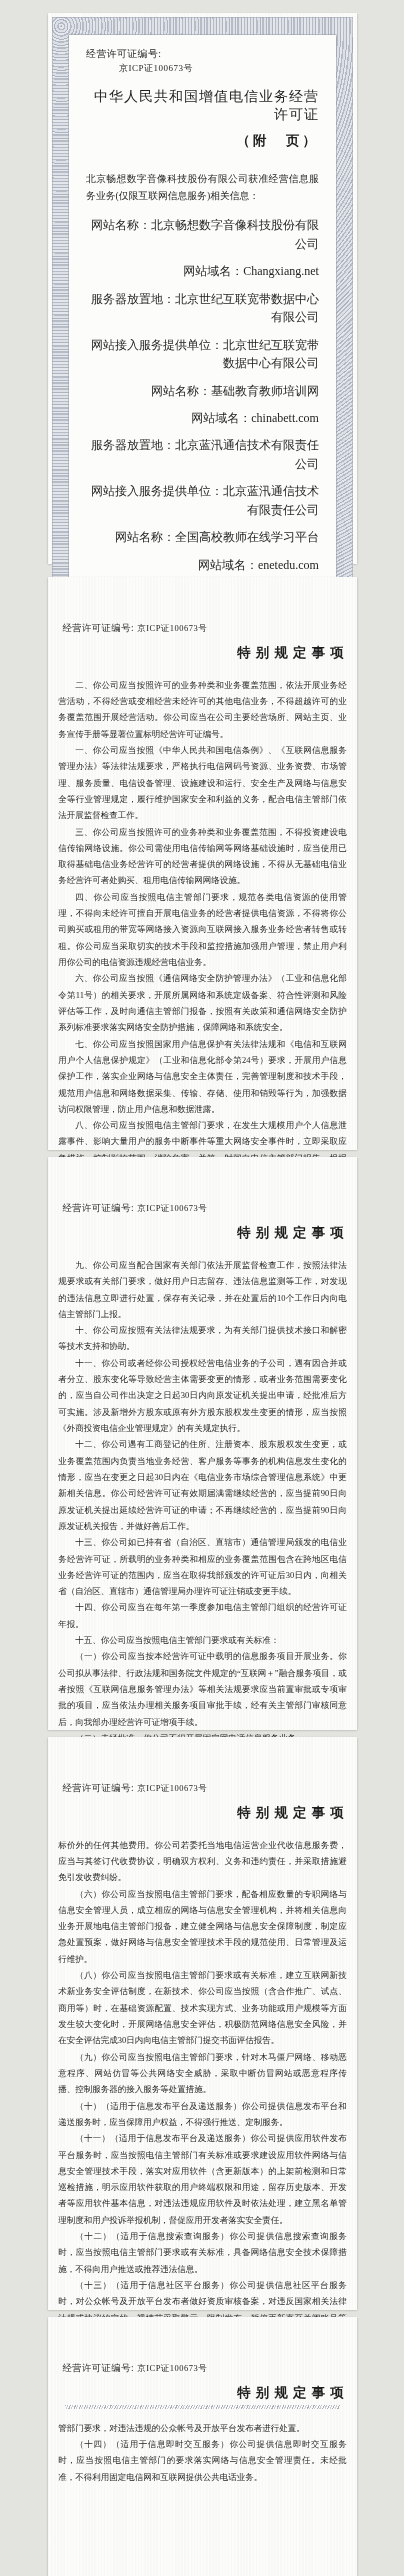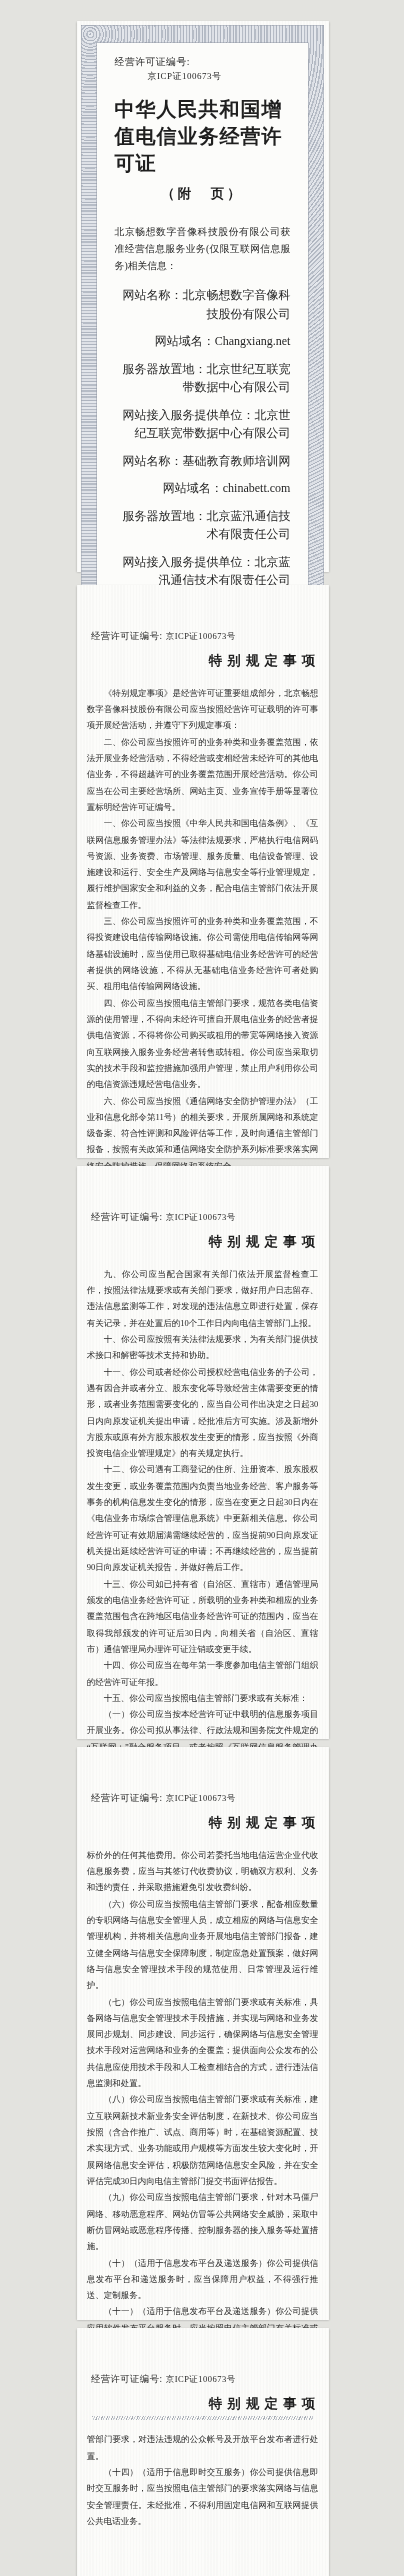--- a/index.html
+++ b/index.html
@@ -4,21 +4,21 @@
 <style>
   html,body{margin:0;padding:0;}
   body{
     background:#e3e3df;
     font-family:"Liberation Serif","DejaVu Serif",serif;
     color:#1f1f1f;
     -webkit-font-smoothing:antialiased;
   }
   .doc{width:405px;min-height:2873px;margin:0 auto;padding-top:13px;box-sizing:border-box;}
   .page{
-    width:252px;margin:8px auto;background:#fcfcfa;
+    width:309px;margin:0 auto;background:#fcfcfa;
     box-shadow:0 0.5px 2.1px rgba(0,0,0,.28);
     box-sizing:border-box;position:relative;
     background-image:repeating-linear-gradient(90deg, rgba(0,0,0,0.015) 0 1.5px, rgba(0,0,0,0) 1.5px 3.1px);
     display:flex;flex-direction:column;
   }
   
   .cert-page{height:551px;margin-bottom:13px;padding:4.1px;}
   .cert-frame{
     flex:1;padding:17.5px 16.5px;box-sizing:border-box;
     background:
@@ -26,22 +26,22 @@
       #ccd0d7;
     box-shadow:inset 0 0 0 0.5px #9aa0ab;
   }
   .cert-inner{
     height:100%;box-sizing:border-box;background:#fcfcfa;
     box-shadow:0 0 0 0.5px #8f96a2;
     padding:13.4px 17.5px;display:flex;flex-direction:column;
   }
   .cert-lic-label{font-size:9.8px;letter-spacing:0.5px;}
   .cert-lic-number{font-size:9px;margin:1px 0 0 33px;letter-spacing:0.5px;}
-  .cert-title{font-size:20px;font-weight:bold;text-align:left;margin:13.4px 0 0;letter-spacing:1px;}
-  .cert-subtitle{font-size:13.4px;font-weight:bold;text-align:center;margin:7.2px 0 0;letter-spacing:3.1px;}
+  .cert-title{font-size:14px;font-weight:normal;text-align:right;margin:13.4px 0 0;letter-spacing:1px;}
+  .cert-subtitle{font-size:13.4px;font-weight:bold;text-align:right;margin:7.2px 0 0;letter-spacing:3.1px;}
   .cert-intro{font-size:9.8px;line-height:1.75;margin:20.6px 0 0;text-align:justify;}
   .cert-entries{margin-top:3.1px;}
   .cert-entry{font-size:12px;line-height:1.55;margin:8.8px 0 0;text-align:right;}
   
   .prov-page{height:573px;padding:45px 8.2px 0;}
   .prov-page.p2{margin-bottom:7.2px;}
   .prov-page.p3{margin-bottom:6.7px;}
   .prov-page.p4{margin-bottom:6.7px;}
   .prov-page.p5{height:557px;margin-bottom:0;}
   .prov-head{font-size:9.3px;padding-left:6.2px;letter-spacing:0.5px;}
@@ -91,21 +91,20 @@
   </section>
 
   <section class="page prov-page p2">
     <div class="prov-head">
       <span>经营许可证编号:</span><span class="num">京ICP证100673号</span>
     </div>
     <h2 class="prov-title">特别规定事项</h2>
     <div class="wavy"></div>
     <div class="prov-body">
 
-    <p class="para"><span>《特别规定事项》是经营许可证重要组成部分，北京畅想数字音像科技股份有限公司应当按照经营许可证载明的许可事项开展经营活动，并遵守下列规定事项：</span></p>
         <p class="para"><span>二、你公司应当按照许可的业务种类和业务覆盖范围，依法开展业务经营活动，不得经营或变相经营未经许可的其他电信业务，不得超越许可的业务覆盖范围开展经营活动。你公司应当在公司主要经营场所、网站主页、业务宣传手册等显著位置标明经营许可证编号。</span></p>
         <p class="para"><span>一、你公司应当按照《中华人民共和国电信条例》、《互联网信息服务管理办法》等法律法规要求，严格执行电信网码号资源、业务资费、市场管理、服务质量、电信设备管理、设施建设和运行、安全生产及网络与信息安全等行业管理规定，履行维护国家安全和利益的义务，配合电信主管部门依法开展监督检查工作。</span></p>
         <p class="para"><span>三、你公司应当按照许可的业务种类和业务覆盖范围，不得投资建设电信传输网络设施。你公司需使用电信传输网等网络基础设施时，应当使用已取得基础电信业务经营许可的经营者提供的网络设施，不得从无基础电信业务经营许可者处购买、租用电信传输网网络设施。</span></p>
         <p class="para"><span>四、你公司应当按照电信主管部门要求，规范各类电信资源的使用管理，不得向未经许可擅自开展电信业务的经营者提供电信资源，不得将你公司购买或租用的带宽等网络接入资源向互联网接入服务业务经营者转售或转租。你公司应当采取切实的技术手段和监控措施加强用户管理，禁止用户利用你公司的电信资源违规经营电信业务。</span></p>
         <p class="para"><span>六、你公司应当按照《通信网络安全防护管理办法》（工业和信息化部令第11号）的相关要求，开展所属网络和系统定级备案、符合性评测和风险评估等工作，及时向通信主管部门报备，按照有关政策和通信网络安全防护系列标准要求落实网络安全防护措施，保障网络和系统安全。</span></p>
         <p class="para"><span>七、你公司应当按照国家用户信息保护有关法律法规和《电信和互联网用户个人信息保护规定》（工业和信息化部令第24号）要求，开展用户信息保护工作，落实企业网络与信息安全主体责任，完善管理制度和技术手段，规范用户信息和网络数据采集、传输、存储、使用和销毁等行为，加强数据访问权限管理，防止用户信息和数据泄露。</span></p>
         <p class="para"><span>八、你公司应当按照电信主管部门要求，在发生大规模用户个人信息泄露事件、影响大量用户的服务中断事件等重大网络安全事件时，立即采取应急措施，控制影响范围，消除危害，并第一时间向电信主管部门报告，根据电信主管部门要求采取应急处置措施。</span></p>
       </div>
     <div class="page-num">1/4</div>
   </section>
@@ -137,21 +136,20 @@
   <section class="page prov-page p4">
     <div class="prov-head">
       <span>经营许可证编号:</span><span class="num">京ICP证100673号</span>
     </div>
     <h2 class="prov-title">特别规定事项</h2>
     <div class="wavy"></div>
     <div class="prov-body">
 
     <p class="para cont"><span>标价外的任何其他费用。你公司若委托当地电信运营企业代收信息服务费，应当与其签订代收费协议，明确双方权利、义务和违约责任，并采取措施避免引发收费纠纷。</span></p>
         <p class="para"><span>（六）你公司应当按照电信主管部门要求，配备相应数量的专职网络与信息安全管理人员，成立相应的网络与信息安全管理机构，并将相关信息向业务开展地电信主管部门报备，建立健全网络与信息安全保障制度，制定应急处置预案，做好网络与信息安全管理技术手段的规范使用、日常管理及运行维护。</span></p>
-        <p class="para"><span>（七）你公司应当按照电信主管部门要求或有关标准，具备网络与信息安全管理技术手段措施，并实现与网络和业务发展同步规划、同步建设、同步运行，确保网络与信息安全管理技术手段对运营网络和业务的全覆盖；提供面向公众发布的公共信息应使用技术手段和人工检查相结合的方式，进行违法信息监测和处置。</span></p>
         <p class="para"><span>（八）你公司应当按照电信主管部门要求或有关标准，建立互联网新技术新业务安全评估制度，在新技术、你公司应当按照（含合作推广、试点、商用等）时，在基础资源配置、技术实现方式、业务功能或用户规模等方面发生较大变化时，开展网络信息安全评估，积极防范网络信息安全风险，并在安全评估完成30日内向电信主管部门提交书面评估报告。</span></p>
         <p class="para"><span>（九）你公司应当按照电信主管部门要求，针对木马僵尸网络、移动恶意程序、网站仿冒等公共网络安全威胁，采取中断仿冒网站或恶意程序传播、控制服务器的接入服务等处置措施。</span></p>
         <p class="para"><span>（十）（适用于信息发布平台及递送服务）你公司提供信息发布平台和递送服务时，应当保障用户权益，不得强行推送、定制服务。</span></p>
         <p class="para"><span>（十一）（适用于信息发布平台及递送服务）你公司提供应用软件发布平台服务时，应当按照电信主管部门有关标准或要求建设应用软件网络与信息安全管理技术手段，落实对应用软件（含更新版本）的上架前检测和日常巡检措施，明示应用软件获取的用户终端权限和用途，留存历史版本、开发者等应用软件基本信息，对违法违规应用软件及时依法处理，建立黑名单管理制度和用户投诉举报机制，督促应用开发者落实安全责任。</span></p>
         <p class="para"><span>（十二）（适用于信息搜索查询服务）你公司提供信息搜索查询服务时，应当按照电信主管部门要求或有关标准，具备网络信息安全技术保障措施，不得向用户推送或推荐违法信息。</span></p>
         <p class="para"><span>（十三）（适用于信息社区平台服务）你公司提供信息社区平台服务时，对公众帐号及开放平台发布者做好资质审核备案，对违反国家相关法律法规或协议约定的，视情节采取警示、限制发布、暂停更新直至关闭账号等措施。你公司应依照有关法律规定，配合电信主</span></p>
       </div>
     <div class="page-num">3/4</div>
   </section>
 

